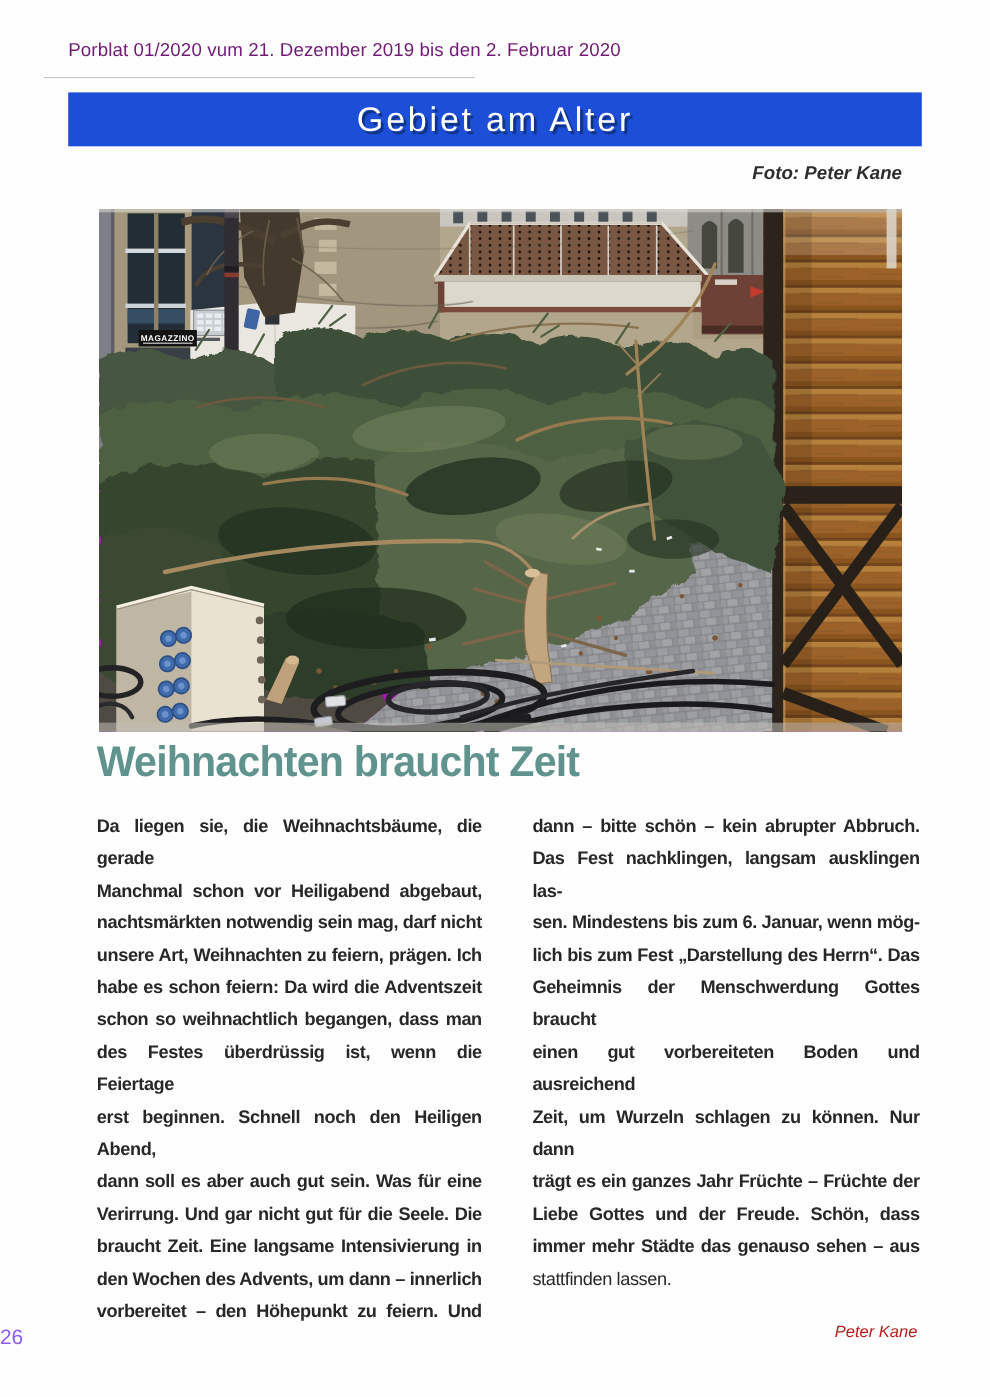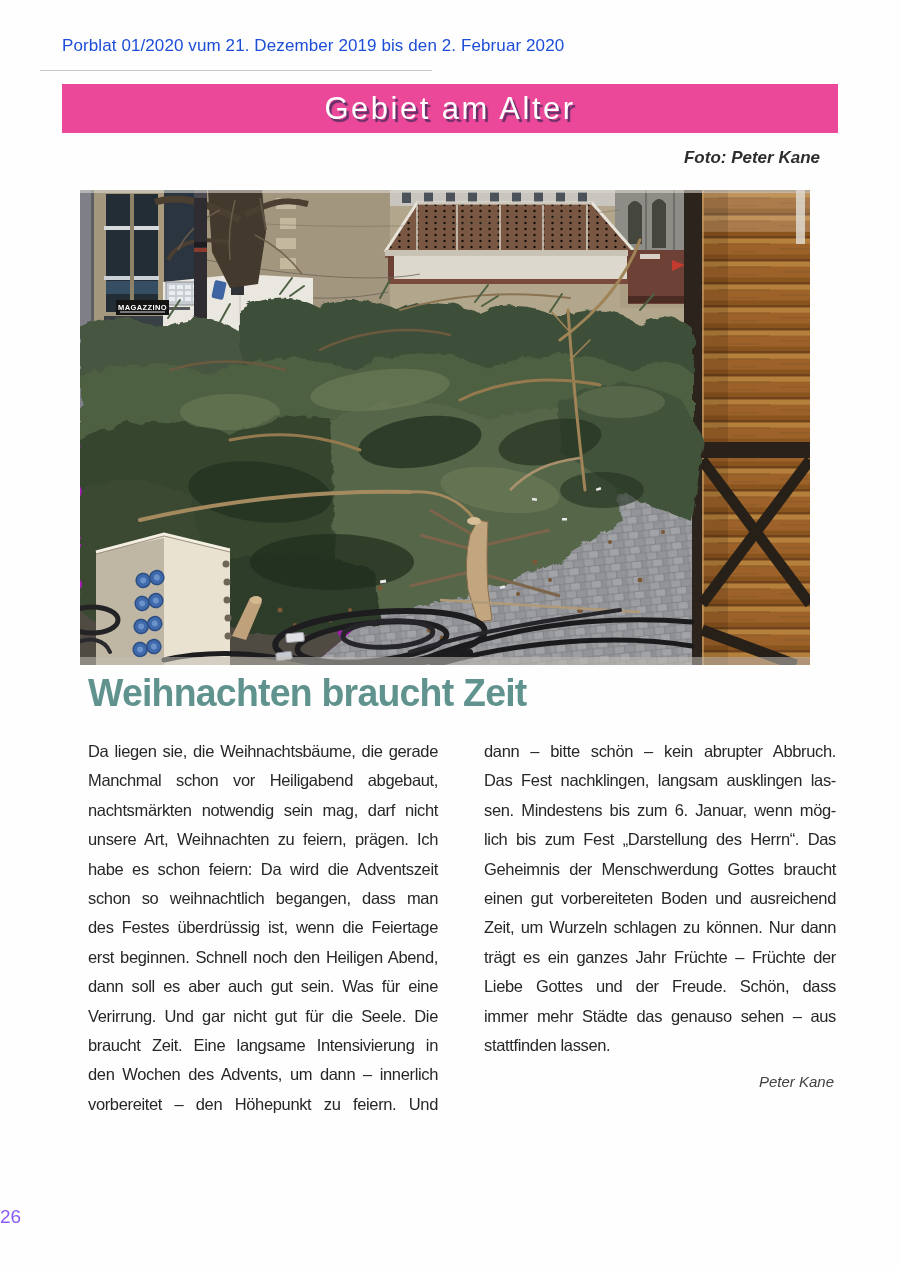--- a/index.html
+++ b/index.html
@@ -4,72 +4,72 @@
 <style>
   html,body { margin:0; padding:0; }
   body {
     width:900px; height:1270px; position:relative;
     background:#fefefe; overflow:hidden;
     font-family:"Liberation Sans", sans-serif;
     -webkit-font-smoothing:antialiased;
   }
   .header-line {
     position:absolute; left:62px; top:36px;
-    font-size:17px; color:#1d4ed8; letter-spacing:0.1px;
+    font-size:17px; color:#701a75; letter-spacing:0.1px;
   }
   .header-rule {
     position:absolute; left:40px; top:70px; width:392px; height:1px;
     background:#c7c7c7;
   }
   .banner {
     position:absolute; left:62px; top:84px; width:776px; height:49px;
     background:#0d72b9; display:flex; align-items:center; justify-content:center;
   }
   .banner-title {
     color:#ffffff; font-size:31px; font-weight:400; letter-spacing:2.5px;
     text-shadow:2.5px 2.5px 1px rgba(8,30,70,0.6);
   }
   .photo-credit {
     position:absolute; right:80px; top:148px;
     font-style:italic; font-weight:bold; font-size:17px; color:#2d2d2d;
   }
   .photo-frame {
-    position:absolute; left:80px; top:190px; width:730px; height:475px;
+    position:absolute; left:90px; top:190px; width:730px; height:475px;
     overflow:hidden; background:#a21caf;
   }
   .headline {
     position:absolute; left:88px; top:671px;
     font-size:39px; font-weight:bold; color:#60938e; letter-spacing:-0.8px;
     transform:scaleX(0.96); transform-origin:left center; white-space:nowrap;
   }
   .cols { position:absolute; left:88px; top:737px; width:732px; height:440px; }
   .col { position:absolute; top:0; }
   .col-left  { left:0;    width:350px; }
   .col-right { left:396px; width:352px; }
   .bline {
     font-size:16.5px; line-height:29.4px; color:#272727;
     letter-spacing:-0.35px; text-align:justify;
   }
-  .bline.just { text-align-last:justify; }
+  .bline.just { text-align-last:justify;font-weight:bold; }
   .byline {
-    margin-top:13px; text-align:right; font-style:italic;
-    font-size:15px; color:#404040; padding-right:2px;
+    margin-top:24px; text-align:right; font-style:italic;
+    font-size:15px; color:#b91c1c; padding-right:2px;
   }
   .page-number {
     position:absolute; left:0; top:1206px; width:900px; text-align:left;
     font-size:19px; color:#8b5cf6;
   }
 </style>
 </head>
 <body>
 
 <div class="header-line">Porblat  01/2020 vum 21. Dezember 2019 bis den 2. Februar 2020</div>
 <div class="header-rule"></div>
 
-<div class="banner" style="background: #ec4899; text-align: right;">
+<div class="banner" style="background: #1d4ed8; text-align: right;">
   <span class="banner-title">Gebiet am Alter</span>
 </div>
 
 <div class="photo-credit">Foto: Peter Kane</div>
 
 <div class="photo-frame">
 <svg width="730" height="475" viewBox="0 0 730 475" xmlns="http://www.w3.org/2000/svg">
   <defs>
     <pattern id="pcob" width="21" height="15" patternUnits="userSpaceOnUse" patternTransform="rotate(-6)">
       <rect width="21" height="15" fill="#84868a"></rect>

